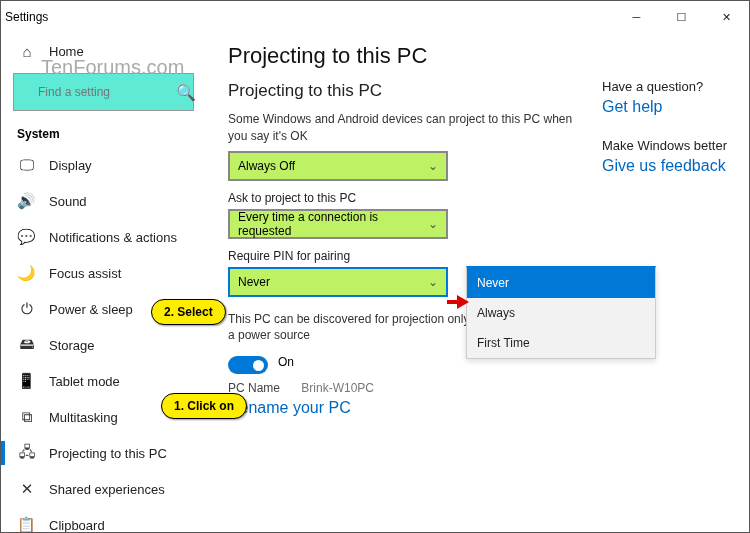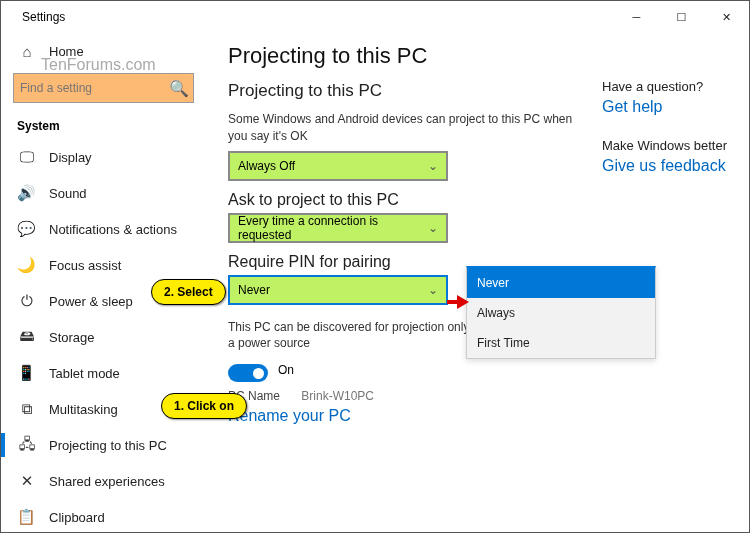--- a/index.html
+++ b/index.html
@@ -3,50 +3,50 @@
 <meta charset="utf-8">
 <style>
   * { box-sizing: border-box; font-family: "Segoe UI", sans-serif; }
   html,body { margin:0; padding:0; background:#888; }
   .window {
     width:750px; height:533px; background:#fff; position:relative;
     border:1px solid #555; overflow:hidden;
   }
   .titlebar {
     height:32px; display:flex; align-items:center; justify-content:space-between;
-    padding-left:21px; background:#fff;
+    padding-left:4px; background:#fff;
   }
   .titlebar .title { font-size:12px; color:#000; }
   .winbtns { display:flex; }
   .winbtn { width:45px; height:32px; display:flex; align-items:center; justify-content:center;
     font-size:11px; color:#222; }
   .body { display:flex; height:calc(533px - 32px); }
   .sidebar { width:205px; background:#fff; display:flex; flex-direction:column; position:relative; }
   .home-row { display:flex; align-items:center; height:36px; padding-left:18px; gap:14px;
     font-size:13px; color:#222; }
   .search-row { margin:4px 12px 8px 12px; }
-  .search-box { width:100%; height:30px; border:1px solid #999; background:#fdba74;
-    display:flex; align-items:center; padding:0 4px; justify-content:space-between; }
+  .search-box { width:100%; height:38px; border:1px solid #999; background:#5eead4;
+    display:flex; align-items:center; padding:0 22px; justify-content:space-between; }
   .search-box input { border:none; outline:none; font-size:12px; width:140px; background:transparent; }
   .section-label { font-size:12px; font-weight:700; padding:8px 16px 6px; }
   .nav-scroll { overflow-y:auto; flex:1; }
   .nav-item { display:flex; align-items:center; height:36px; padding-left:18px; gap:14px;
     font-size:13px; color:#222; position:relative; }
   .nav-item.selected::before { content:""; position:absolute; left:0; top:6px; bottom:6px;
     width:4px; background:#0078d7; }
   .nav-icon { width:16px; height:16px; display:flex; align-items:center; justify-content:center;
     color:#333; font-size:15px; }
   .nav-scroll::-webkit-scrollbar { width:14px; }
   .nav-scroll::-webkit-scrollbar-thumb { background:#c0c0c0; }
   .nav-scroll::-webkit-scrollbar-track { background:#f0f0f0; }
   .main { flex:1; padding:8px 20px 10px 22px; position:relative; overflow:hidden; }
   .page-title { font-size:22px; font-weight:400; margin:2px 0 12px 0; color:#111; }
   .subsection { font-size:17px; font-weight:400; margin:6px 0 10px 0; color:#222; }
   .desc { font-size:12px; color:#333; line-height:1.4; max-width:360px; margin:6px 0; }
-  .label { font-size:16px; color:#222; margin-top:10px; }
+  .label { font-size:12px; color:#222; margin-top:10px; }
   .combo { width:220px; height:30px; border:2px solid #888; margin-top:4px;
     display:flex; align-items:center; justify-content:space-between; padding:0 8px;
     font-size:12px; background:#bef264; }
   .combo .chev { font-size:12px; color:#555; }
   .combo.active { border-color:#0078d7; }
   .toggle { width:40px; height:18px; border-radius:10px; background:#0078d7;
     position:relative; margin-top:6px; display:inline-block; }
   .toggle::after { content:""; width:11px; height:11px; background:#fff; border-radius:50%;
     position:absolute; right:4px; top:3.5px; }
   .toggle-row { display:flex; align-items:center; gap:10px; margin-top:6px; }
@@ -59,28 +59,28 @@
   .rightcol .blk { margin-bottom:22px; }
   .dropdown { position:absolute; left:465px; top:265px; width:190px; background:#f2f2f2;
     border:1px solid #ccc; border-top:2px solid #0078d7; box-shadow:0 2px 6px rgba(0,0,0,0.15); }
   .dropdown .opt { height:30px; display:flex; align-items:center; padding-left:10px;
     font-size:12px; color:#222; }
   .dropdown .opt.sel { background:#0078d7; color:#fff; }
   .annot { position:absolute; background:#ffed00; border:1.5px solid #000; border-radius:14px;
     font-size:12px; font-weight:700; padding:5px 12px; color:#000;
     box-shadow:1px 1px 2px rgba(0,0,0,0.4); }
   .annot.a1 { left:160px; top:392px; }
-  .annot.a2 { left:150px; top:278px; }
+  .annot.a2 { left:150px; top:298px; }
   .arrow-right { position:absolute; left:446px; top:294px; width:24px; height:14px; }
   .arrow-right::before { content:""; position:absolute; left:0; top:5px; width:12px; height:4px;
     background:#d00; }
   .arrow-right::after { content:""; position:absolute; left:10px; top:0;
     border-top:7px solid transparent; border-bottom:7px solid transparent;
     border-left:12px solid #d00; }
-  .watermark { position:absolute; left:40px; top:55px; font-size:16px; color:#aaa; }
+  .watermark { position:absolute; left:40px; top:55px; font-size:20px; color:#aaa; }
 </style>
 </head>
 <body>
 
 <div class="window">
   <div class="titlebar">
     <span class="title">Settings</span>
     <div class="winbtns">
       <div class="winbtn">─</div>
       <div class="winbtn">☐</div>

